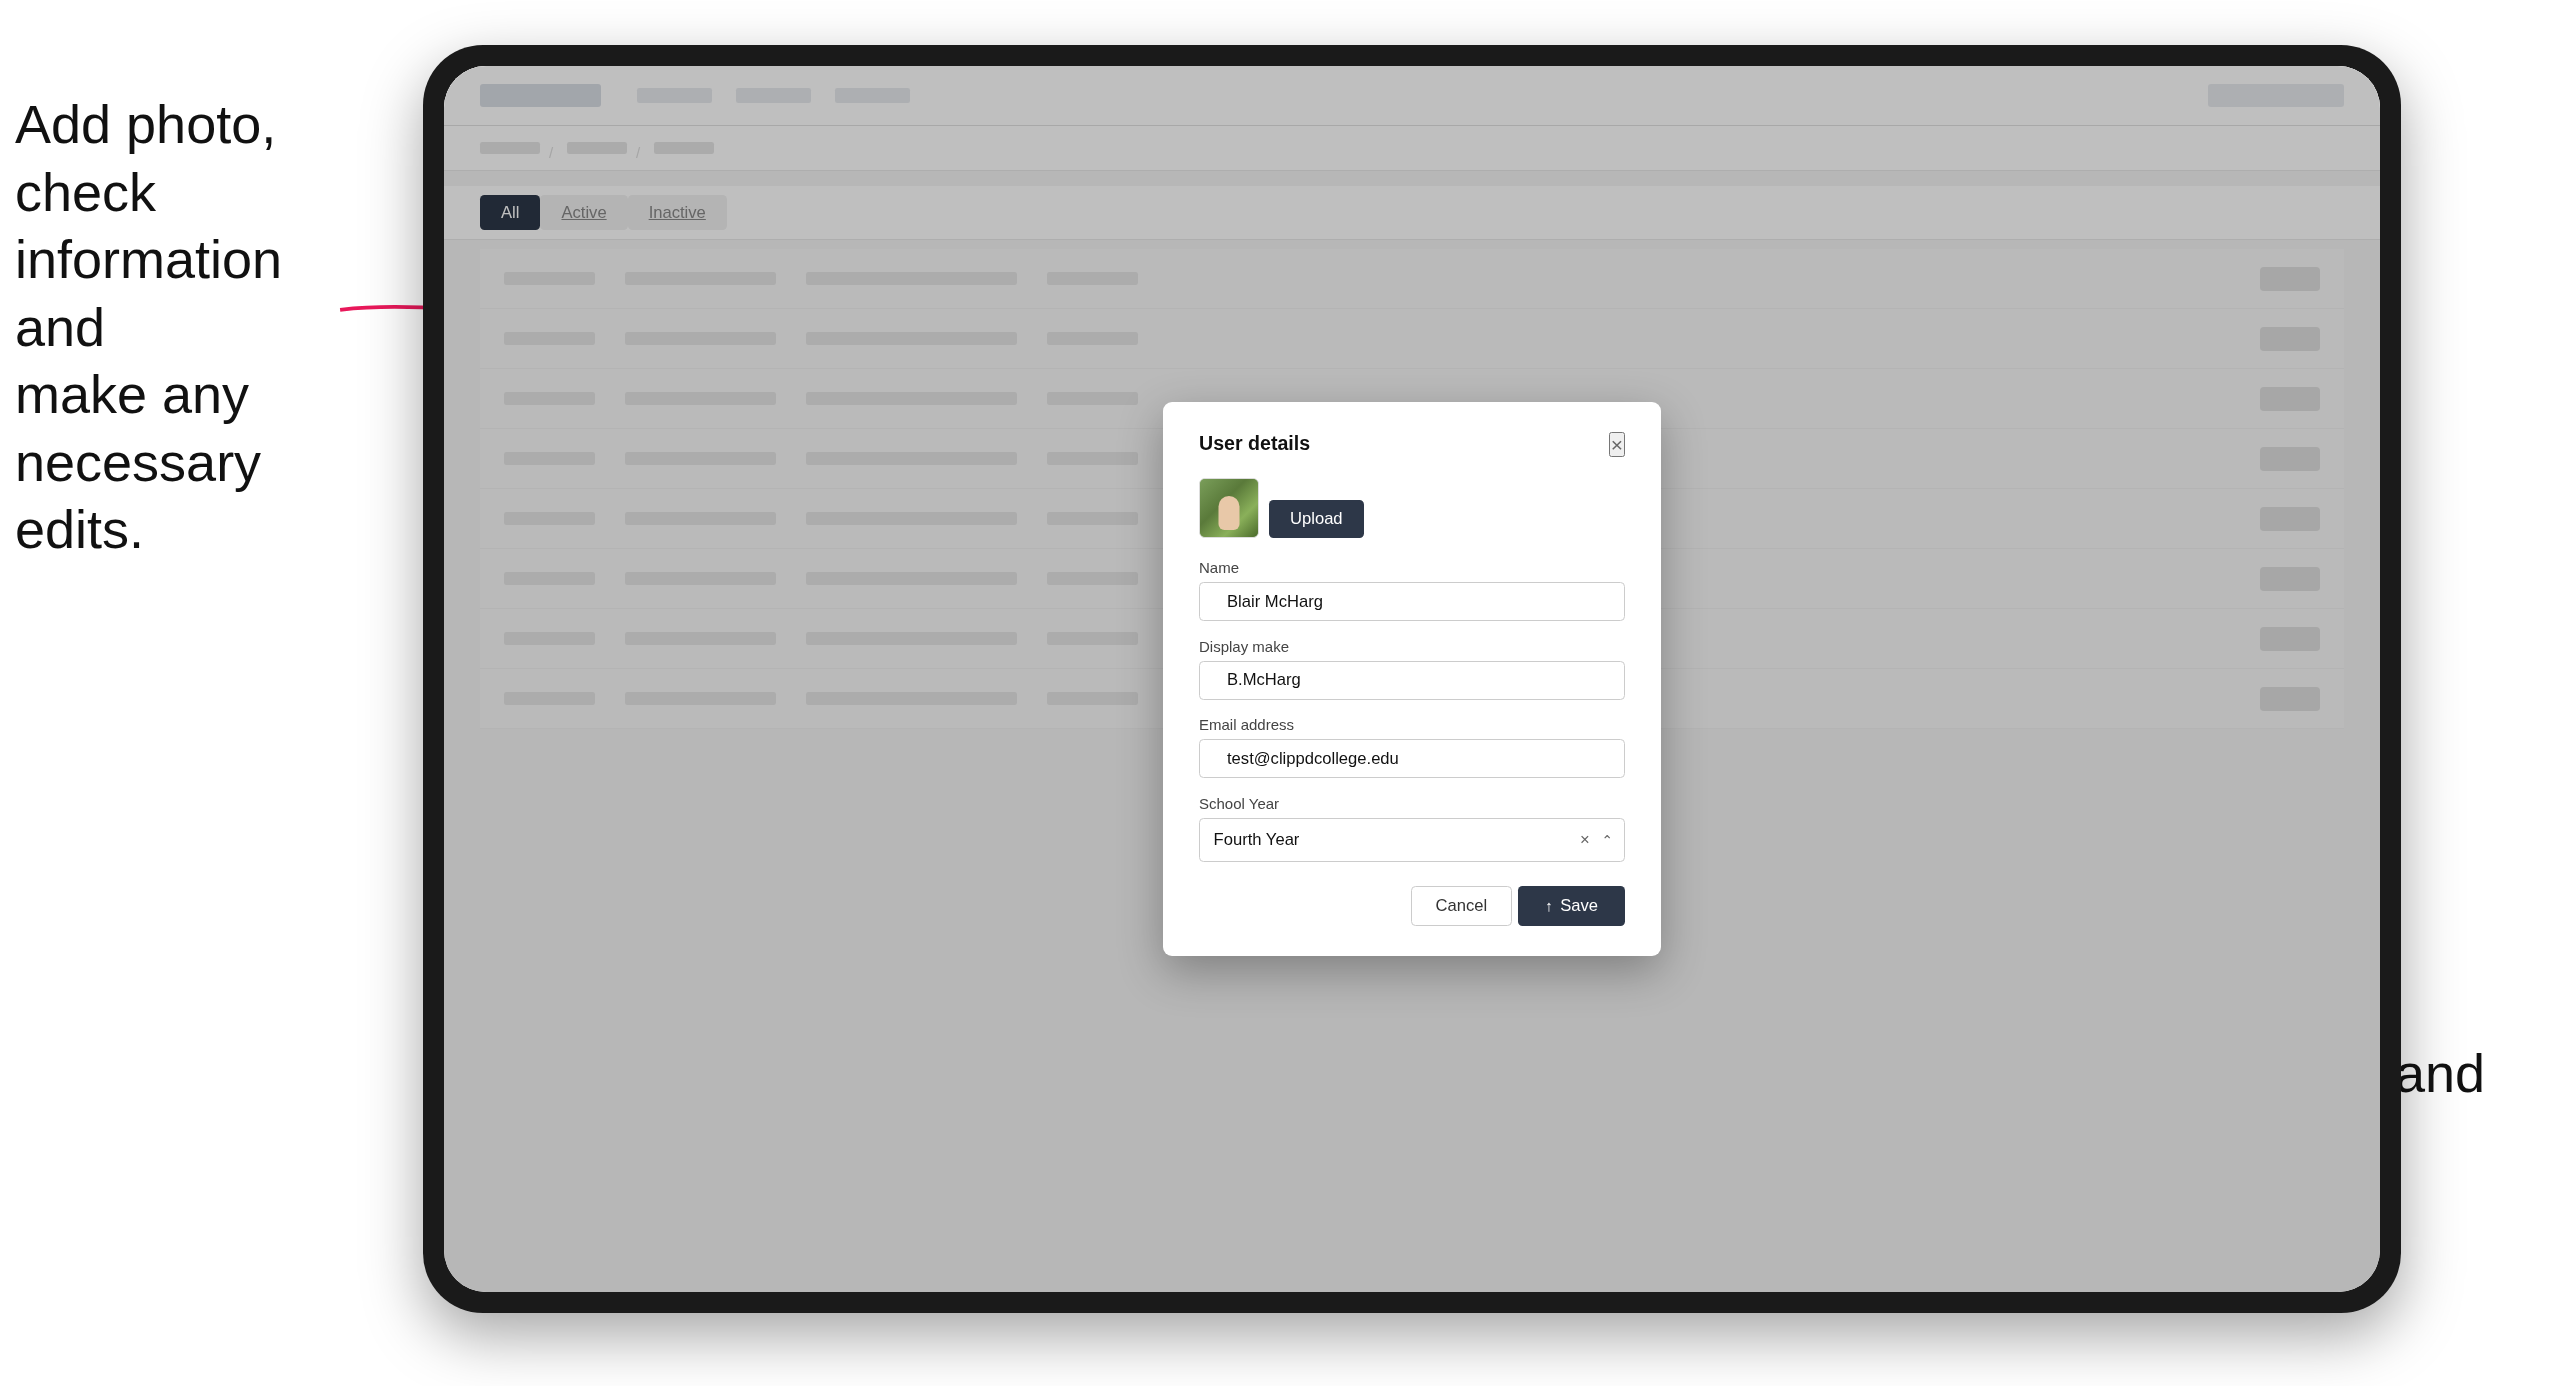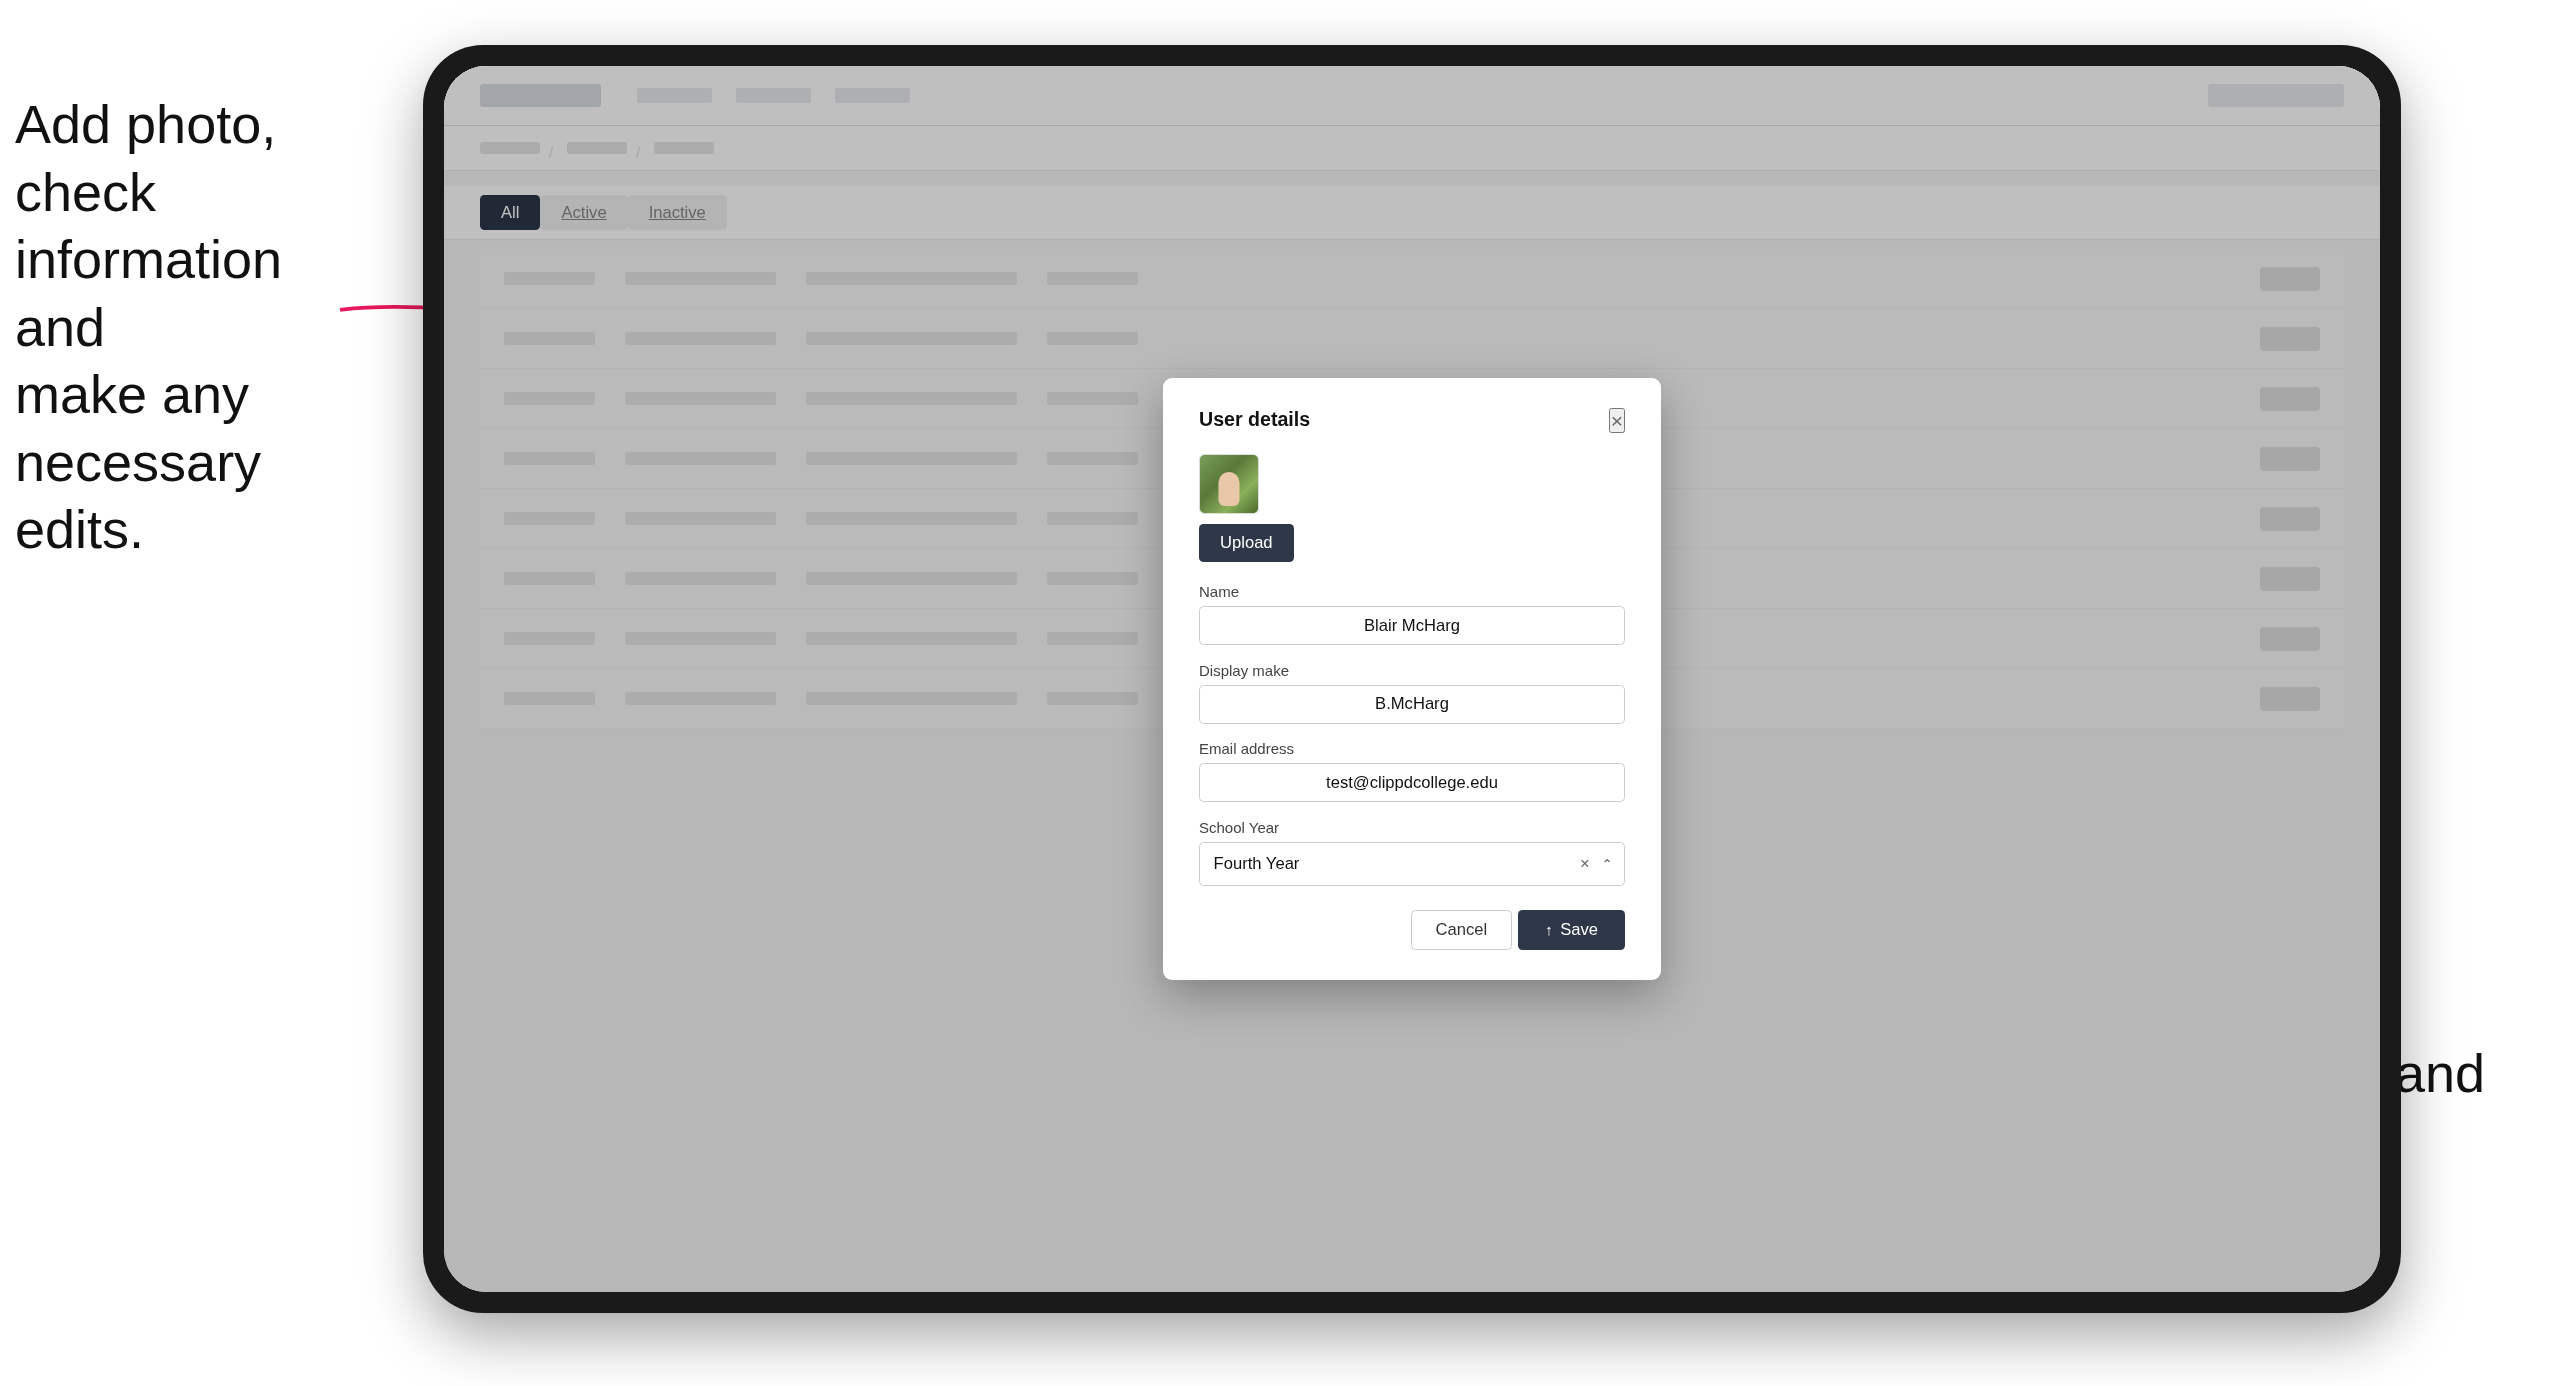--- a/index.html
+++ b/index.html
@@ -263,24 +263,23 @@
     .modal-close {
       font-size: 21px;
       color: #666;
       cursor: pointer;
       line-height: 1;
     }
 
     
     .photo-row {
       display: flex;
-      align-items: flex-start;
+      align-items: flex-end;
       gap: 10px;
       margin-bottom: 21px;
-      flex-direction: column;
     }
 
     .photo-thumb {
       width: 60px;
       height: 60px;
       border-radius: 6px;
       overflow: hidden;
       background: #8aaa72;
       position: relative;
       border: 0.8px solid #ddd;
@@ -326,25 +325,24 @@
       color: #444;
       margin-bottom: 6px;
       display: block;
     }
 
     .form-input {
       width: 100%;
       height: 39px;
       border: 0.8px solid #ccc;
       border-radius: 4.5px;
-      padding: 0 20px;
+      padding: 0 27px;
       font-size: 16.6px;
       color: #111;
       background: #fff;
-      text-align: center;
     }
 
     
     .school-year-wrapper {
       position: relative;
     }
 
     .school-year-input {
       width: 100%;
       height: 44px;

